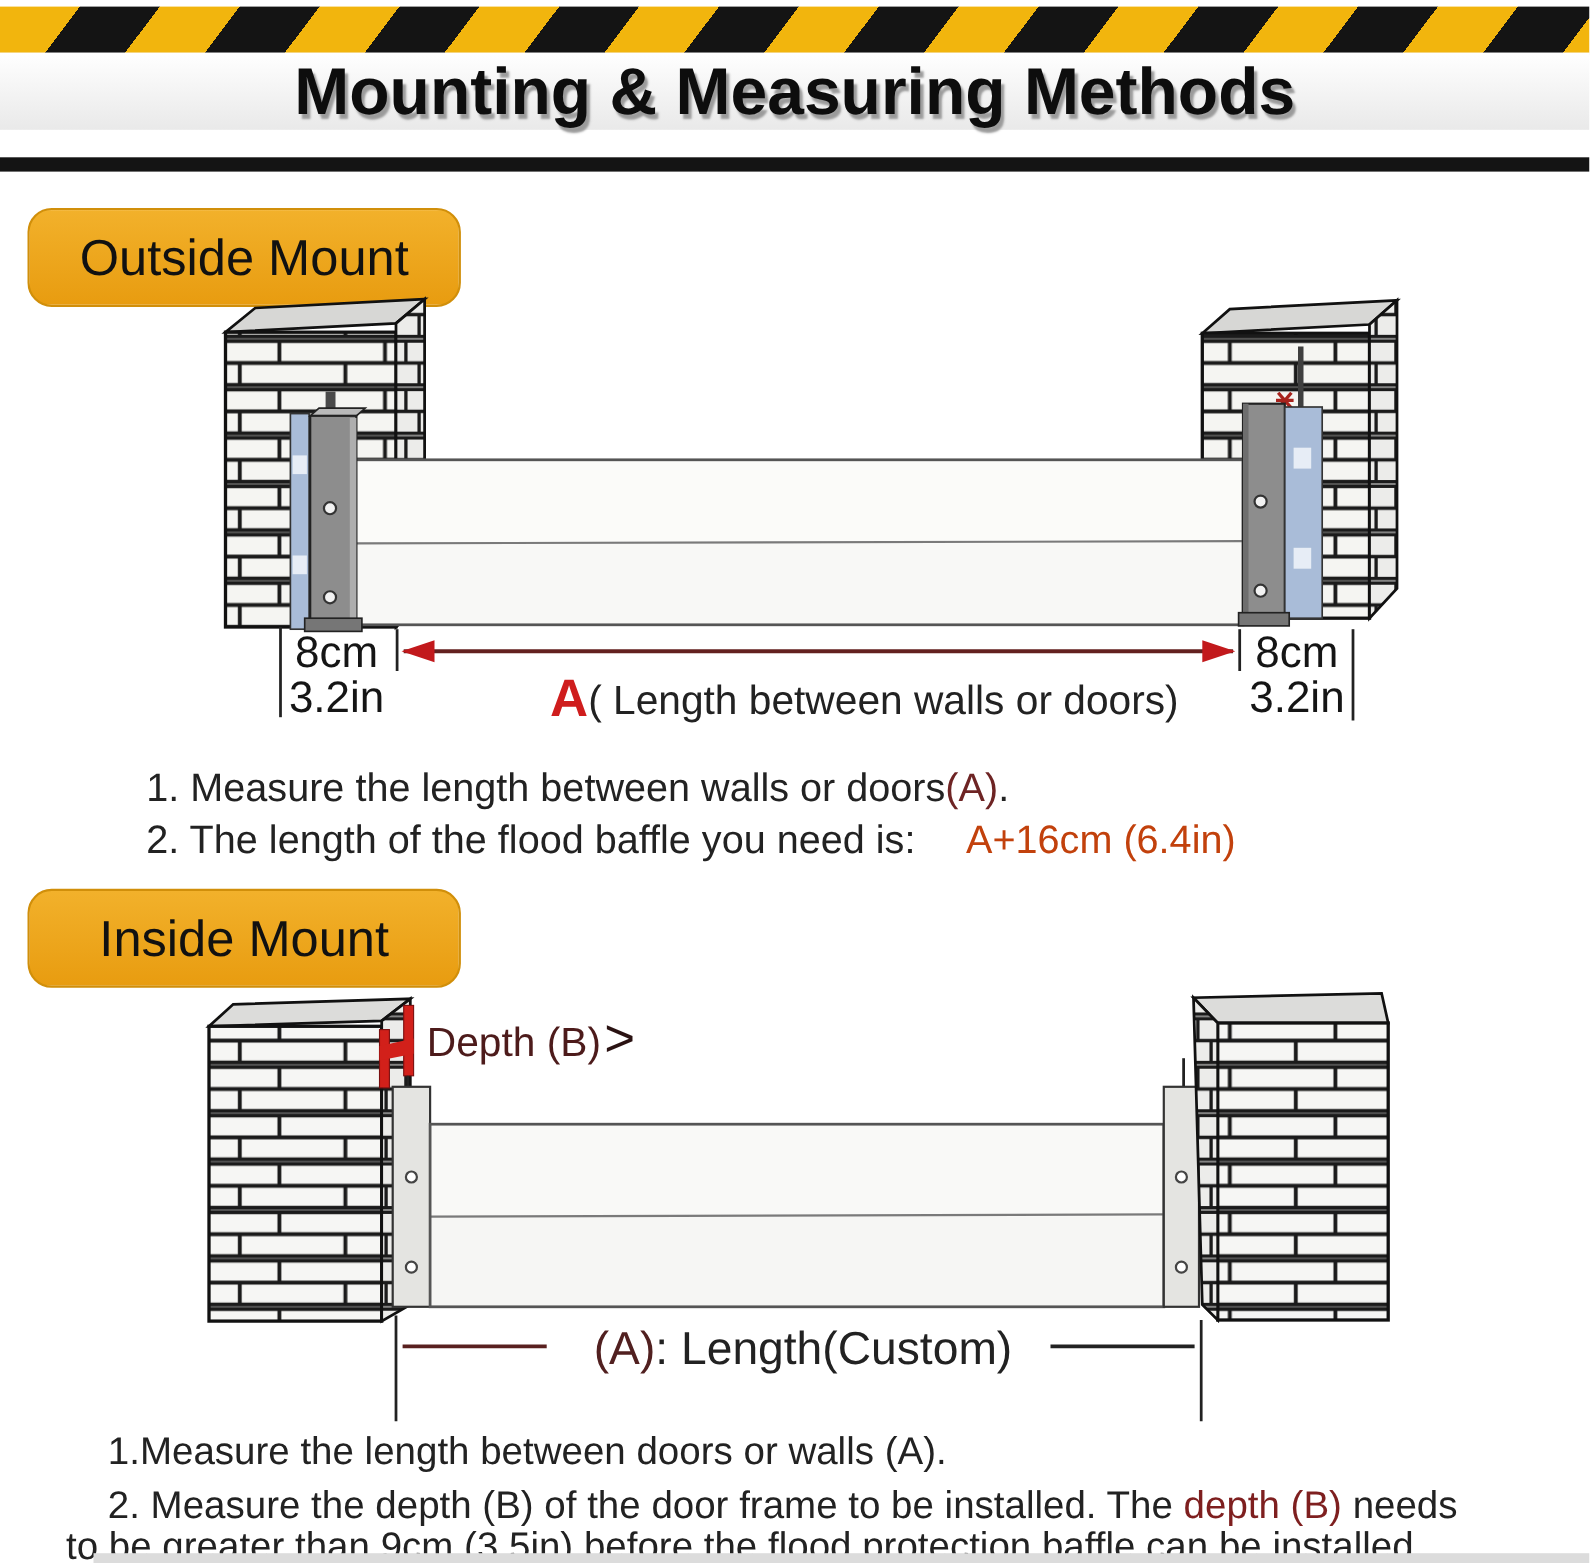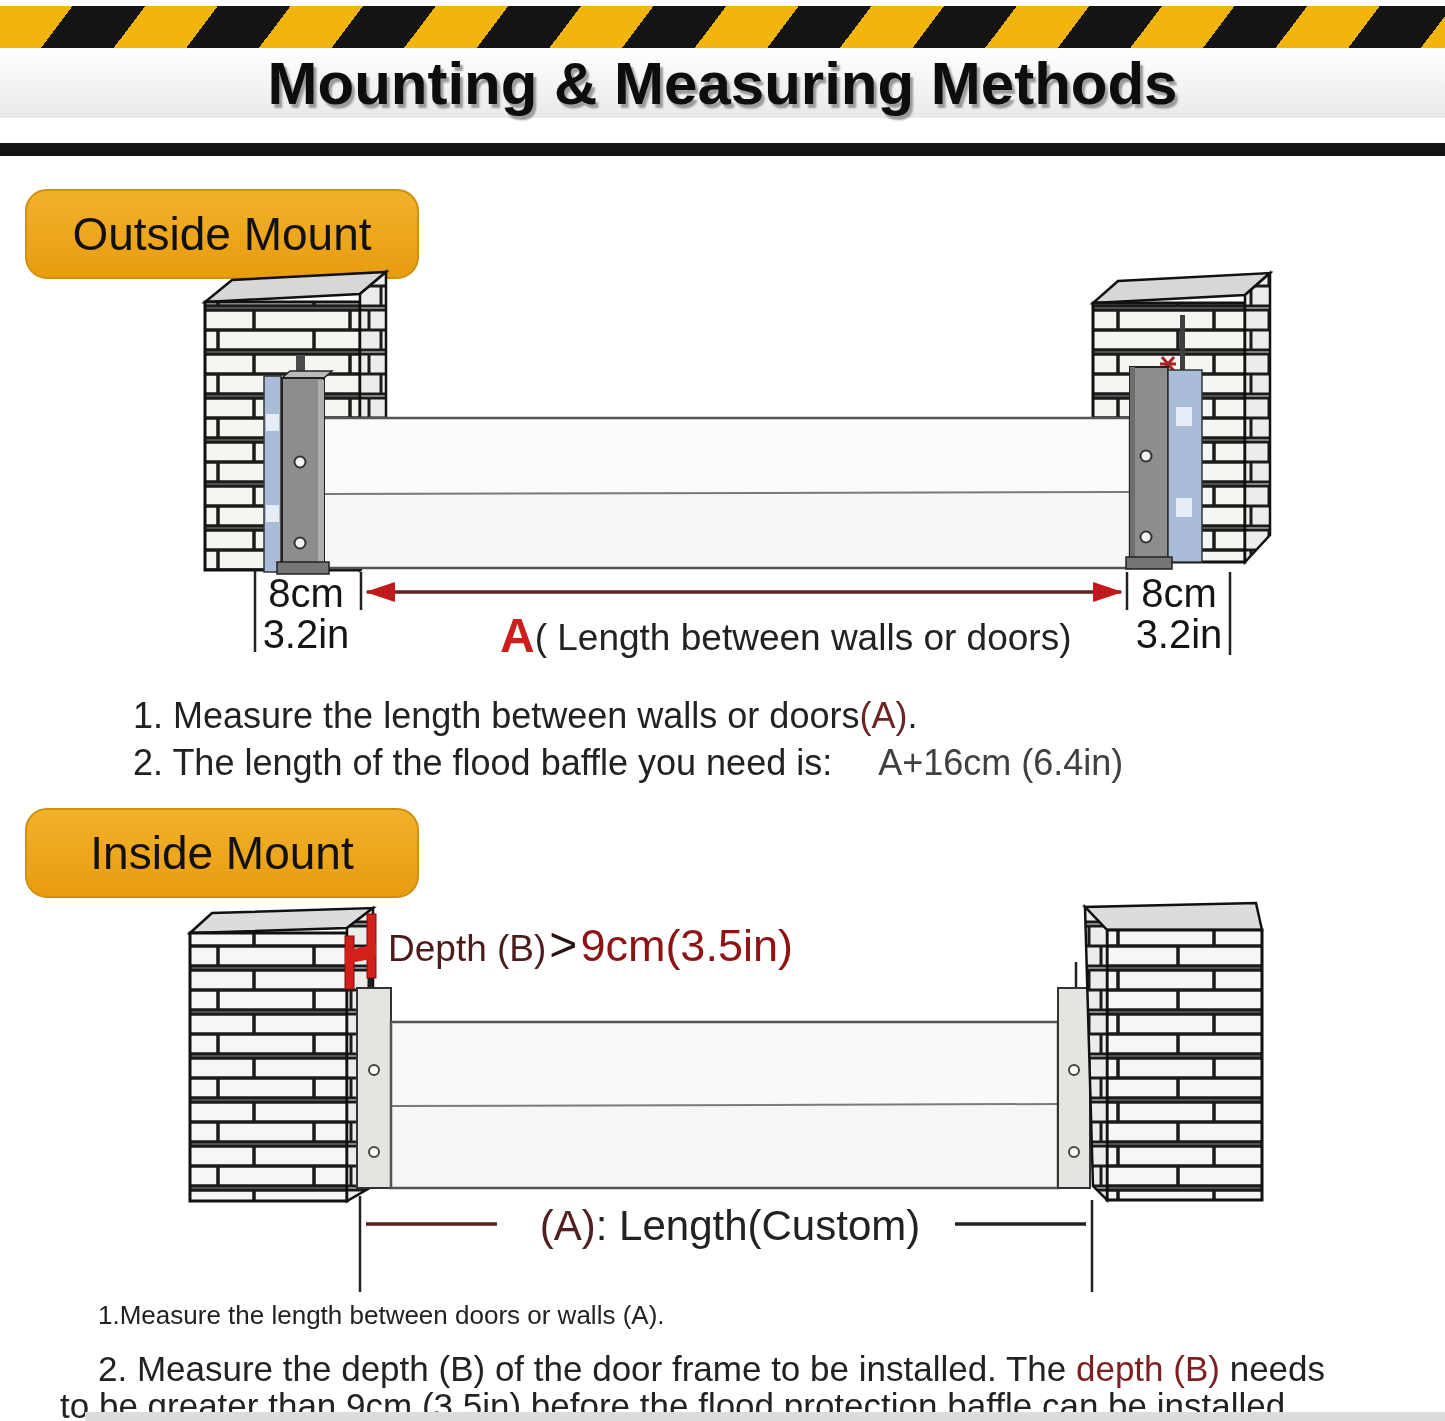--- a/index.html
+++ b/index.html
@@ -38,33 +38,33 @@
   #lbl-right-cm{left:1128px;top:573px;width:102px;}
   #lbl-right-in{left:1128px;top:614px;width:102px;}
   #span-label{left:500px;top:608px;width:600px;white-space:nowrap;}
   #span-label .marker-a{font-size:48px;font-weight:bold;color:#cf1d1d;vertical-align:-2px;}
   #span-label .span-text{font-size:37px;color:#222;}
 
   .inst{font-size:36px;color:#222;white-space:nowrap;}
   #out-inst1{left:133px;top:695px;}
   #out-inst2{left:133px;top:742px;}
   .red-dim{color:#6e2424;}
-  .red-hl{color:#404040;margin-left:36px;}
+  .red-hl{color:#c2410c;margin-left:36px;}
 
   #depth-label{left:388px;top:917px;display:flex;align-items:baseline;white-space:nowrap;}
   #depth-label .d-prefix{font-size:37px;color:#4d1b1b;}
   #depth-label .d-gt{font-size:48px;color:#2a1212;margin:0 3px;}
   #depth-label .d-value{font-size:45px;color:#8e1414;}
 
   #length-label{left:430px;top:1202px;width:600px;text-align:center;
     font-size:42px;white-space:nowrap;}
   #length-label .l-marker{color:#512020;}
   #length-label .l-rest{color:#222;}
 
-  #in-inst1{left:98px;top:1300px;font-size:26px;}
+  #in-inst1{left:98px;top:1300px;font-size:35px;}
   #in-inst2{left:98px;top:1349px;font-size:35px;}
   #in-inst3{left:60px;top:1386px;font-size:35px;}
   .red-hl2{color:#7e1f1f;}
 
   .bottom-strip{left:85px;top:1412px;width:1360px;height:9px;background:#dcdcdc;}
 </style>
 </head>
 <body>
 
 <div class="abs stripes"></div>
@@ -226,21 +226,20 @@
     <line x1="360" y1="1196" x2="360" y2="1292" stroke="#222" stroke-width="2.5"></line>
     <line x1="1092" y1="1200" x2="1092" y2="1292" stroke="#222" stroke-width="2.5"></line>
     <line x1="366" y1="1224" x2="497" y2="1224" stroke="#59201f" stroke-width="3.5"></line>
     <line x1="955" y1="1224" x2="1086" y2="1224" stroke="#222" stroke-width="3.5"></line>
   </g>
 </svg>
 
 <div class="abs" id="depth-label">
   <span class="d-prefix">Depth (B) </span>
   <span class="d-gt">&gt;</span>
-  <span class="d-value">9cm(3.5in)</span>
 </div>
 
 <div class="abs" id="length-label">
   <span class="l-marker">(A)</span><span class="l-rest">: Length(Custom)</span>
 </div>
 
 <div class="abs inst" id="in-inst1">1.Measure the length between doors or walls (A).</div>
 <div class="abs inst" id="in-inst2">
   <span>2. Measure the depth (B) of the door frame to be installed. The </span><span class="red-hl2">depth (B)</span><span> needs</span>
 </div>

